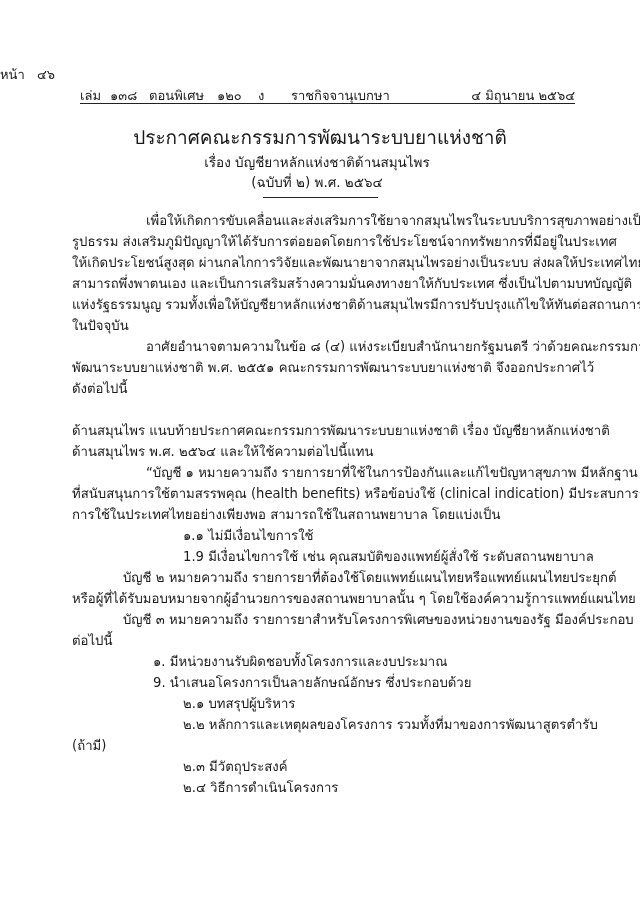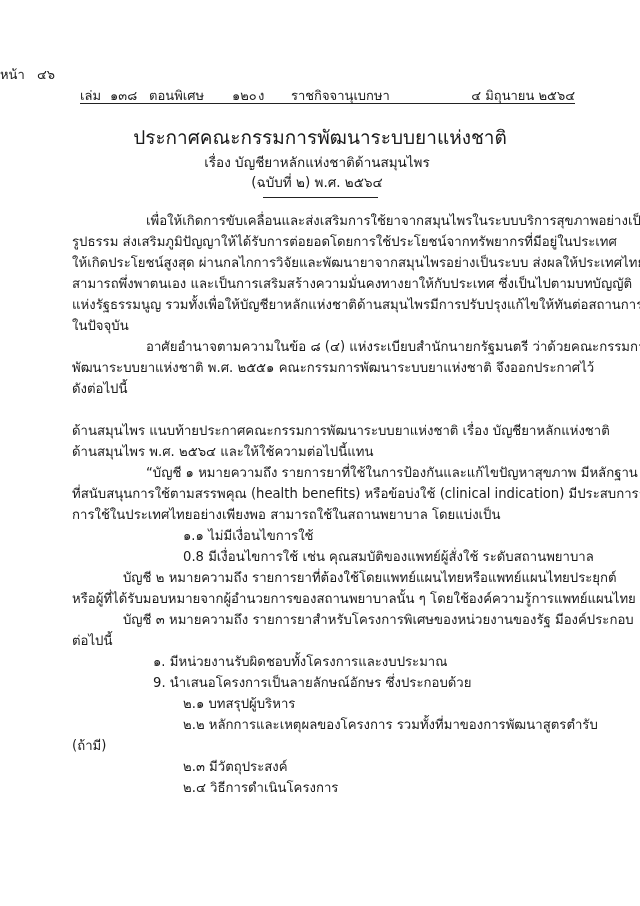--- a/index.html
+++ b/index.html
@@ -21,21 +21,21 @@
 
   <div class="pg-num">
     <span>หน้า</span>
     <span style="margin-left:8px">๔๖</span>
   </div>
 
   <div class="hdr">
     <span style="left:0">เล่ม</span>
     <span style="left:30px">๑๓๘</span>
     <span style="left:69px">ตอนพิเศษ</span>
-    <span style="left:152px">๑๒๐</span>
+    <span style="left:137px">๑๒๐</span>
     <span style="left:178px">ง</span>
     <span style="left:211px">ราชกิจจานุเบกษา</span>
     <span style="right:0">๔ มิถุนายน ๒๕๖๔</span>
   </div>
 
   <div class="title">ประกาศคณะกรรมการพัฒนาระบบยาแห่งชาติ</div>
   <div class="sub" style="top:151px">เรื่อง  บัญชียาหลักแห่งชาติด้านสมุนไพร</div>
   <div class="sub" style="top:171px">(ฉบับที่  ๒)  พ.ศ.  ๒๕๖๔</div>
   <div class="rule"></div>
 
@@ -47,21 +47,21 @@
   <div class="line" style="top:317px;left:72px">ในปัจจุบัน</div>
   <div class="line" style="top:338px;left:146px">อาศัยอำนาจตามความในข้อ  ๘  (๔)  แห่งระเบียบสำนักนายกรัฐมนตรี  ว่าด้วยคณะกรรมการ</div>
   <div class="line" style="top:359px;left:72px">พัฒนาระบบยาแห่งชาติ  พ.ศ.  ๒๕๕๑  คณะกรรมการพัฒนาระบบยาแห่งชาติ  จึงออกประกาศไว้</div>
   <div class="line" style="top:380px;left:72px">ดังต่อไปนี้</div>
   <div class="line" style="top:422px;left:72px">ด้านสมุนไพร  แนบท้ายประกาศคณะกรรมการพัฒนาระบบยาแห่งชาติ  เรื่อง  บัญชียาหลักแห่งชาติ</div>
   <div class="line" style="top:443px;left:72px">ด้านสมุนไพร  พ.ศ.  ๒๕๖๔  และให้ใช้ความต่อไปนี้แทน</div>
   <div class="line" style="top:464px;left:146px">“บัญชี  ๑  หมายความถึง  รายการยาที่ใช้ในการป้องกันและแก้ไขปัญหาสุขภาพ  มีหลักฐาน</div>
   <div class="line" style="top:485px;left:72px">ที่สนับสนุนการใช้ตามสรรพคุณ  (health  benefits)  หรือข้อบ่งใช้  (clinical  indication)  มีประสบการณ์</div>
   <div class="line" style="top:506px;left:72px">การใช้ในประเทศไทยอย่างเพียงพอ  สามารถใช้ในสถานพยาบาล  โดยแบ่งเป็น</div>
   <div class="line" style="top:527px;left:183px">๑.๑  ไม่มีเงื่อนไขการใช้</div>
-  <div class="line" style="top:548px;left:183px">0.8  มีเงื่อนไขการใช้  เช่น  คุณสมบัติของแพทย์ผู้สั่งใช้  ระดับสถานพยาบาล</div>
+  <div class="line" style="top:548px;left:183px">1.9  มีเงื่อนไขการใช้  เช่น  คุณสมบัติของแพทย์ผู้สั่งใช้  ระดับสถานพยาบาล</div>
   <div class="line" style="top:569px;left:123px">บัญชี  ๒  หมายความถึง  รายการยาที่ต้องใช้โดยแพทย์แผนไทยหรือแพทย์แผนไทยประยุกต์</div>
   <div class="line" style="top:590px;left:72px">หรือผู้ที่ได้รับมอบหมายจากผู้อำนวยการของสถานพยาบาลนั้น  ๆ  โดยใช้องค์ความรู้การแพทย์แผนไทย</div>
   <div class="line" style="top:611px;left:123px">บัญชี  ๓  หมายความถึง  รายการยาสำหรับโครงการพิเศษของหน่วยงานของรัฐ  มีองค์ประกอบ</div>
   <div class="line" style="top:632px;left:72px">ต่อไปนี้</div>
   <div class="line" style="top:653px;left:153px">๑.  มีหน่วยงานรับผิดชอบทั้งโครงการและงบประมาณ</div>
   <div class="line" style="top:674px;left:153px">9.  นำเสนอโครงการเป็นลายลักษณ์อักษร  ซึ่งประกอบด้วย</div>
   <div class="line" style="top:695px;left:183px">๒.๑  บทสรุปผู้บริหาร</div>
   <div class="line" style="top:716px;left:183px">๒.๒  หลักการและเหตุผลของโครงการ  รวมทั้งที่มาของการพัฒนาสูตรตำรับ</div>
   <div class="line" style="top:737px;left:72px">(ถ้ามี)</div>
   <div class="line" style="top:758px;left:183px">๒.๓  มีวัตถุประสงค์</div>

